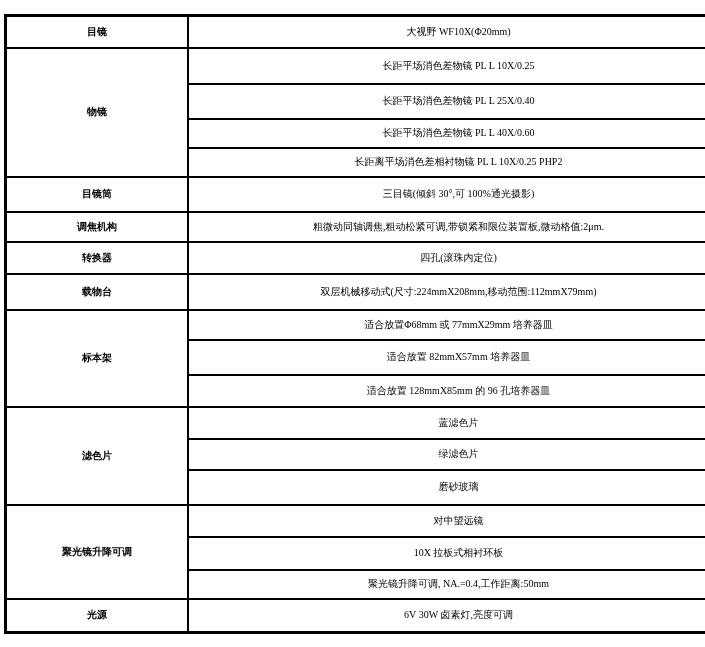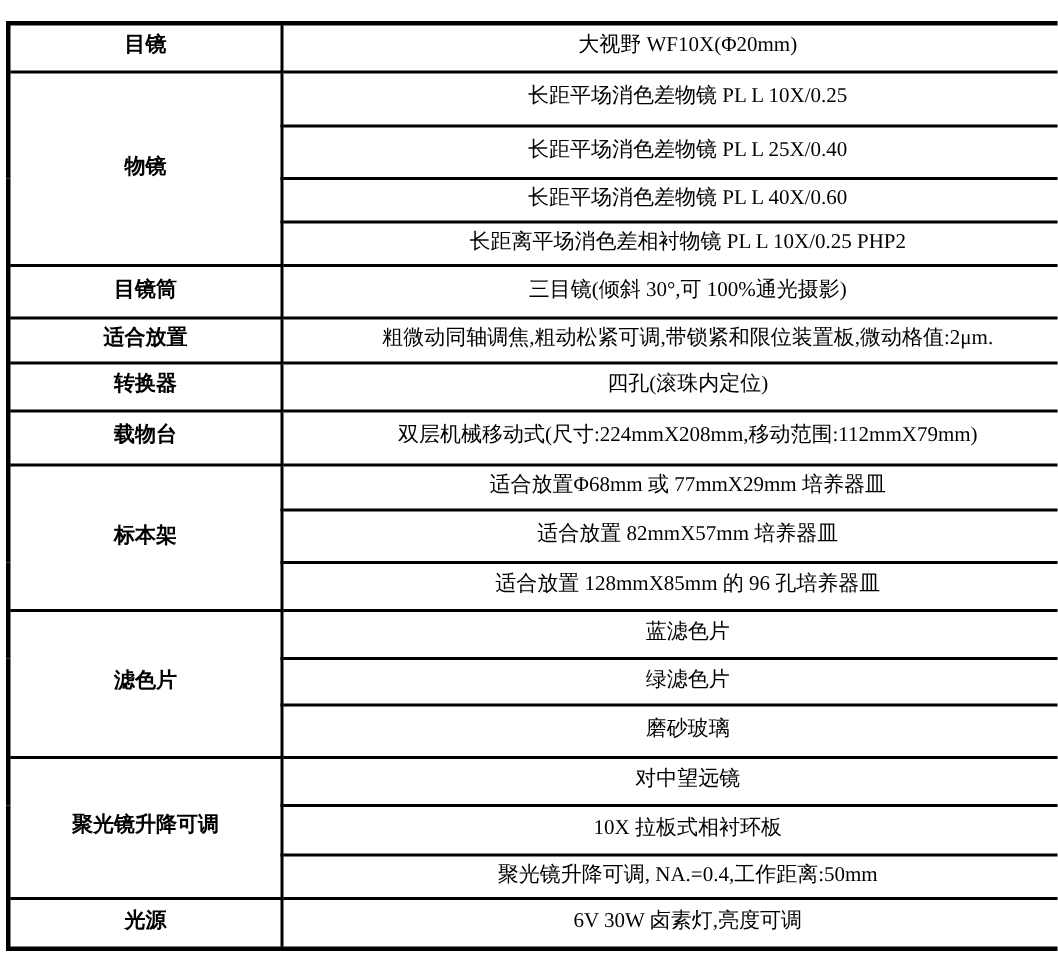--- a/index.html
+++ b/index.html
@@ -25,21 +25,21 @@
     width: 695px;
     table-layout: fixed;
     background: #ffffff;
     border: 3px solid #000000;
   }
   table.spec-table td {
     border: 2px solid #000000;
     text-align: center;
     vertical-align: middle;
     padding: 0 6px;
-    font-size: 14px;
+    font-size: 10px;
     line-height: 1.2;
     overflow: hidden;
     white-space: nowrap;
   }
   td.label-cell {
     font-weight: bold;
     font-size: 16px;
     width: 168px;
   }
   td.value-cell {
@@ -71,21 +71,21 @@
       <tr style="height:29px;">
         <td class="value-cell">长距离平场消色差相衬物镜 PL L 10X/0.25 PHP2</td>
       </tr>
 
       <tr style="height:35px;">
         <td class="label-cell">目镜筒</td>
         <td class="value-cell">三目镜(倾斜 30°,可 100%通光摄影)</td>
       </tr>
 
       <tr style="height:30px;">
-        <td class="label-cell">适合放置</td>
+        <td class="label-cell">调焦机构</td>
         <td class="value-cell">粗微动同轴调焦,粗动松紧可调,带锁紧和限位装置板,微动格值:2μm.</td>
       </tr>
 
       <tr style="height:32px;">
         <td class="label-cell">转换器</td>
         <td class="value-cell">四孔(滚珠内定位)</td>
       </tr>
 
       <tr style="height:36px;">
         <td class="label-cell">载物台</td>

